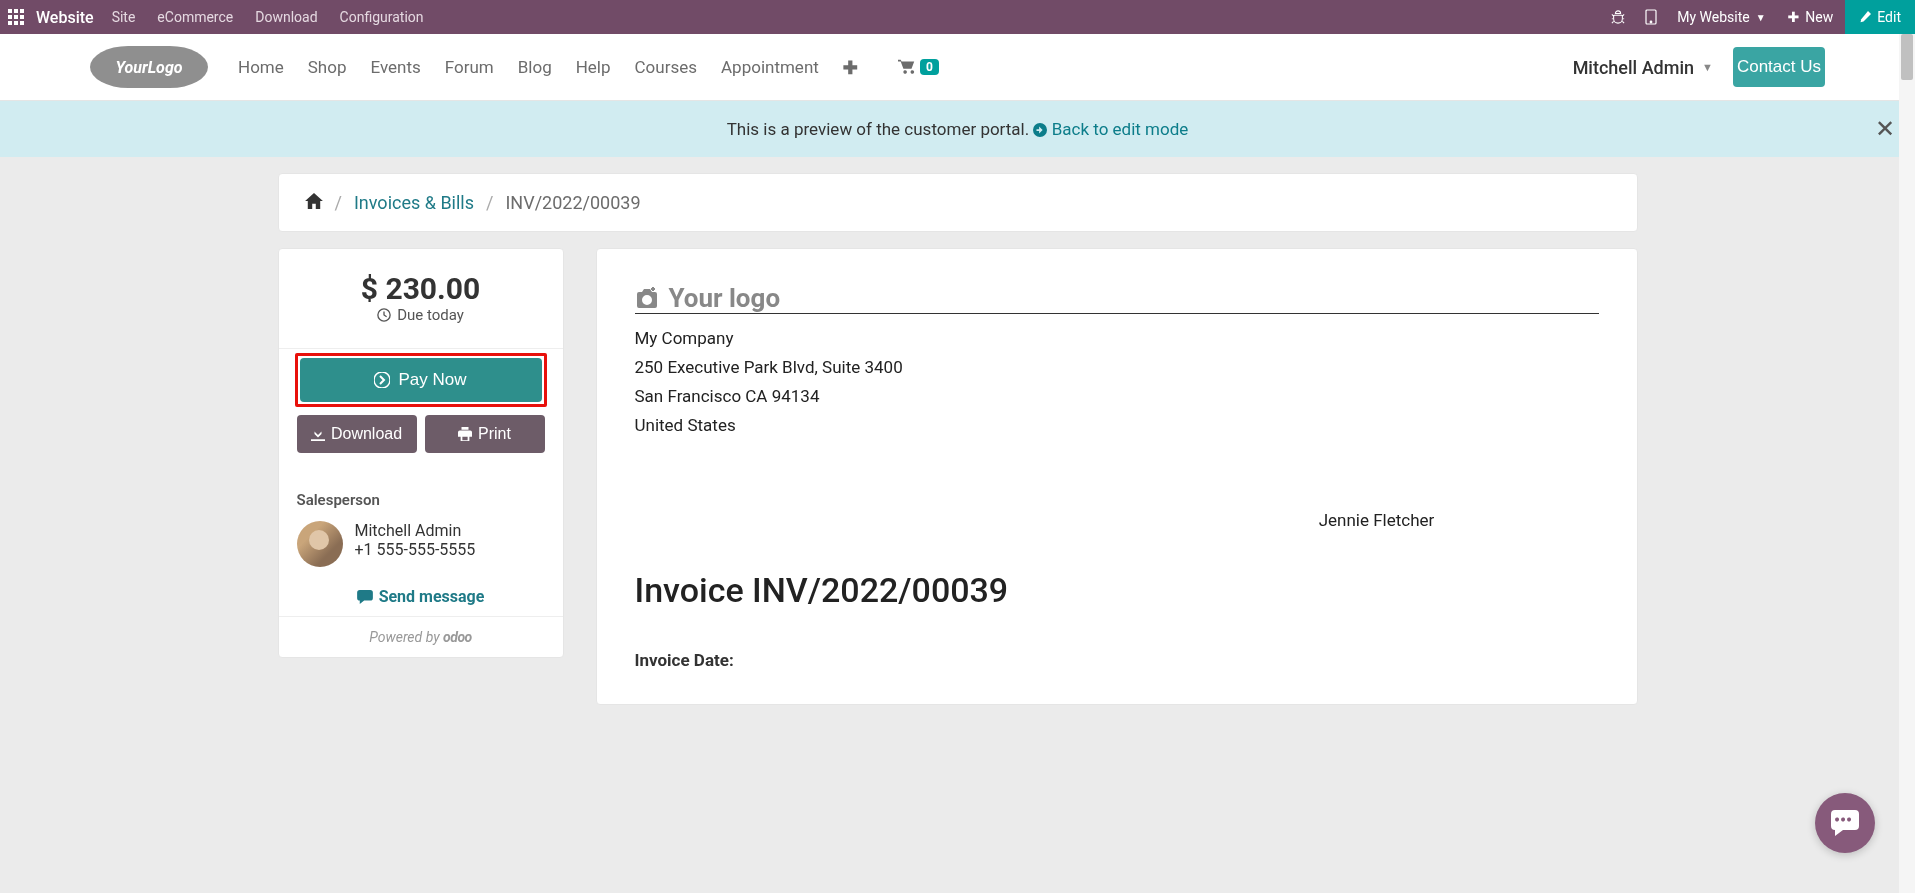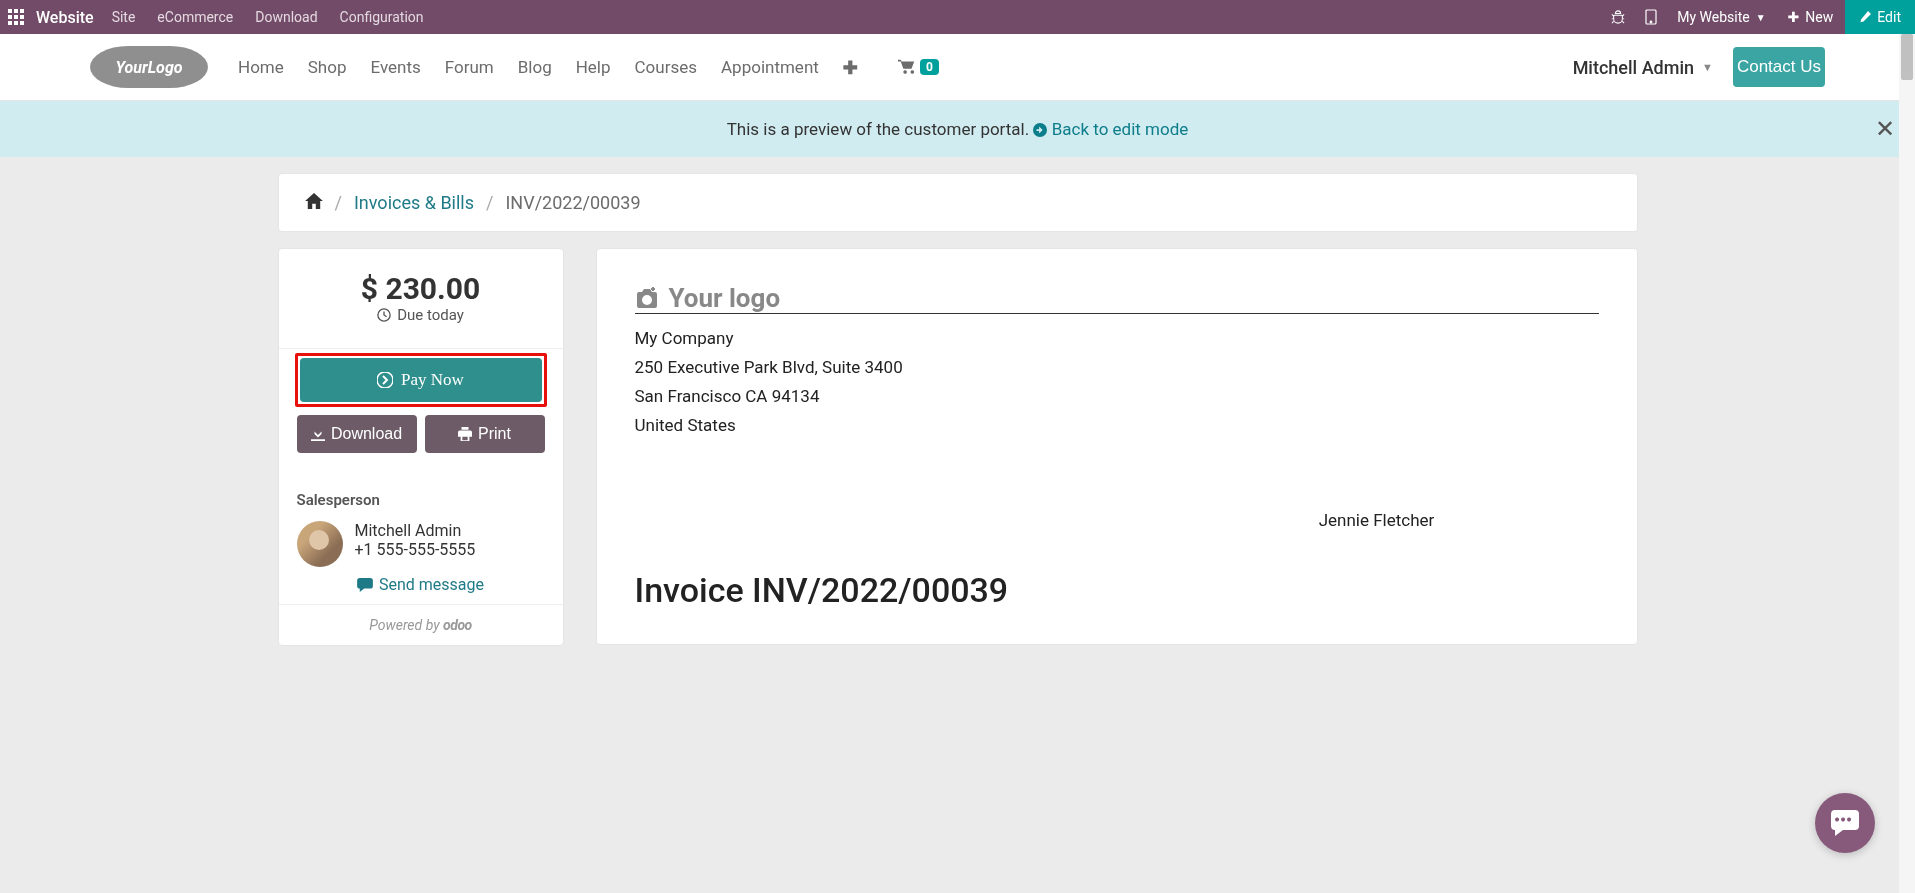--- a/index.html
+++ b/index.html
@@ -53,31 +53,31 @@
 
 .row { display: flex; gap: 32px; margin-top: 16px; align-items: flex-start; }
 
 
 .side-card { width: 286px; background: #fff; border: 1px solid #e5e5e5; border-radius: 4px; overflow: hidden; }
 .side-card .amount { text-align: center; padding: 22px 18px 12px; }
 .side-card .amount h2 { font-size: 30px; font-weight: 700; }
 .side-card .due { font-size: 15px; color: #555; display: flex; align-items: center; justify-content: center; gap: 6px; }
 .side-card .actions { padding: 0 18px 18px; border-top: 1px solid #eee; margin-top: 12px; padding-top: 6px; }
 .highlight-box { border: 3px solid #e8100b; border-radius: 2px; margin: -2px -2px 8px -2px; padding: 2px; }
-.pay-btn { width: 100%; background: #2e8f8c; color: #fff; border: none; border-radius: 4px; padding: 12px; font-size: 17px; cursor: pointer; display: flex; align-items: center; justify-content: center; gap: 8px; font-family: Liberation Serif, serif; }
+.pay-btn { width: 100%; background: #2e8f8c; color: #fff; border: none; border-radius: 4px; padding: 12px; font-size: 17px; cursor: pointer; display: flex; align-items: center; justify-content: center; gap: 8px; }
 .btn-row { display: flex; gap: 8px; }
 .gray-btn { flex: 1; background: #6d5c68; color: #fff; border: none; border-radius: 4px; padding: 10px 8px; font-size: 16px; cursor: pointer; display: flex; align-items: center; justify-content: center; gap: 6px; }
 .sales-section { padding: 20px 18px 10px; }
 .sales-section .label { font-weight: 600; font-size: 15px; color: #555; margin-bottom: 12px; }
 .sales-person { display: flex; gap: 12px; align-items: flex-start; }
 .avatar { width: 46px; height: 46px; border-radius: 50%; background: linear-gradient(135deg,#c9a57a 30%,#8a6d54 70%); position: relative; overflow: hidden; }
 .avatar::after { content:""; position:absolute; top:9px; left:12px; width:20px; height:20px; background:#e0c6a8; border-radius:50%; }
 .sales-info .name { font-size: 16px; color: #333; }
 .sales-info .phone { font-size: 16px; color: #333; }
-.send-msg { color: #1f7a87; font-weight: 400; display: flex; align-items: center; justify-content: center; gap: 6px; margin-top: 8px; cursor: pointer; font-size: 16px; }
+.send-msg { color: #1f7a87; font-weight: 700; display: flex; align-items: center; justify-content: center; gap: 6px; margin-top: 20px; cursor: pointer; font-size: 16px; }
 .powered { text-align: center; padding: 12px; font-size: 14px; color: #999; font-style: italic; border-top: 1px solid #eee; }
 .powered .odoo { font-weight: bold; letter-spacing: -0.5px; }
 
 
 .main-card { flex: 1; background: #fff; border: 1px solid #e5e5e5; border-radius: 4px; padding: 34px 38px; }
 .inv-logo { display: flex; align-items: center; gap: 10px; font-size: 26px; font-weight: 700; color: #888; border-bottom: 1.5px solid #333; }
 .inv-logo svg { fill: #888; }
 .company-addr { margin-top: 10px; font-size: 17px; line-height: 1.7; color: #222; }
 .customer-name { text-align: center; margin: 70px 0 40px 520px; font-size: 17px; color: #222; }
 .inv-title { font-size: 34px; font-weight: 500; color: #222; margin-top: 30px; }
@@ -267,20 +267,21 @@
         <span>Your logo</span>
       </div>
       <div class="company-addr">
         <div>My Company</div>
         <div>250 Executive Park Blvd, Suite 3400</div>
         <div>San Francisco CA 94134</div>
         <div>United States</div>
       </div>
       <div class="customer-name">Jennie Fletcher</div>
       <h1 class="inv-title">Invoice INV/2022/00039</h1>
+      <div class="inv-date-label">Invoice Date:</div>
     </div>
   </div>
 </div>
 
 <div class="chat-fab">
   <svg width="28" height="26" viewBox="0 0 28 26">
       <path d="M4 0h20a4 4 0 0 1 4 4v12a4 4 0 0 1-4 4H12l-8 6v-6H4a4 4 0 0 1-4-4V4a4 4 0 0 1 4-4zm4 9a2 2 0 1 0 0 1zm6 0a2 2 0 1 0 0 1zm6 0a2 2 0 1 0 0 1z"></path>
     </svg>
 </div>
 

